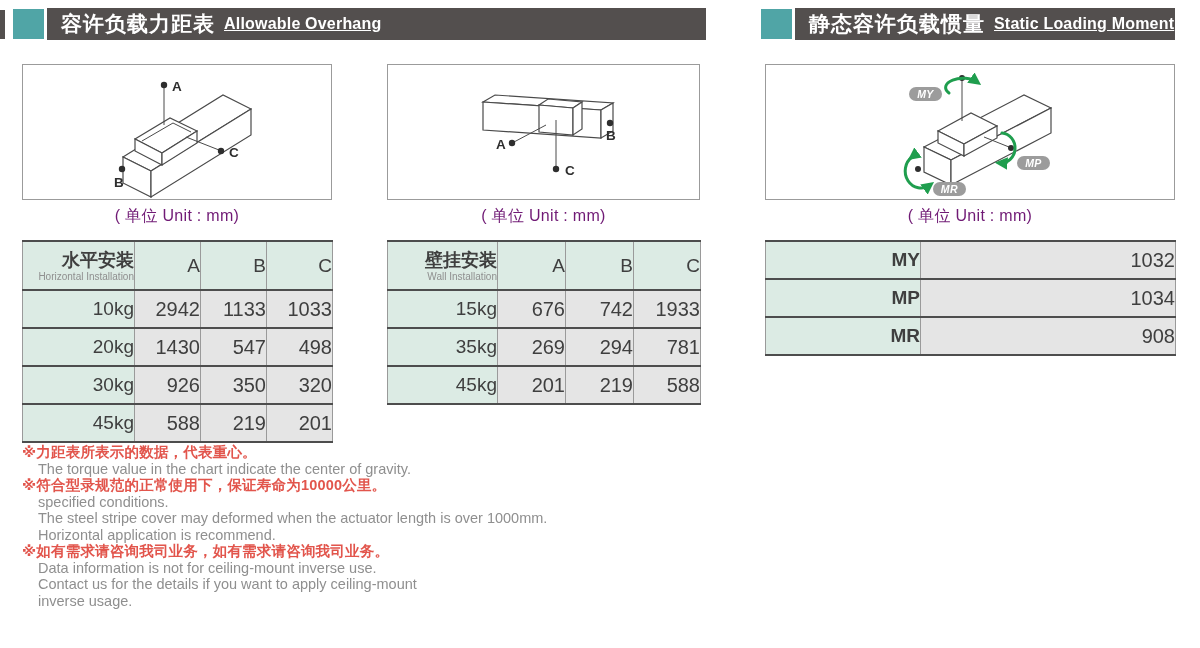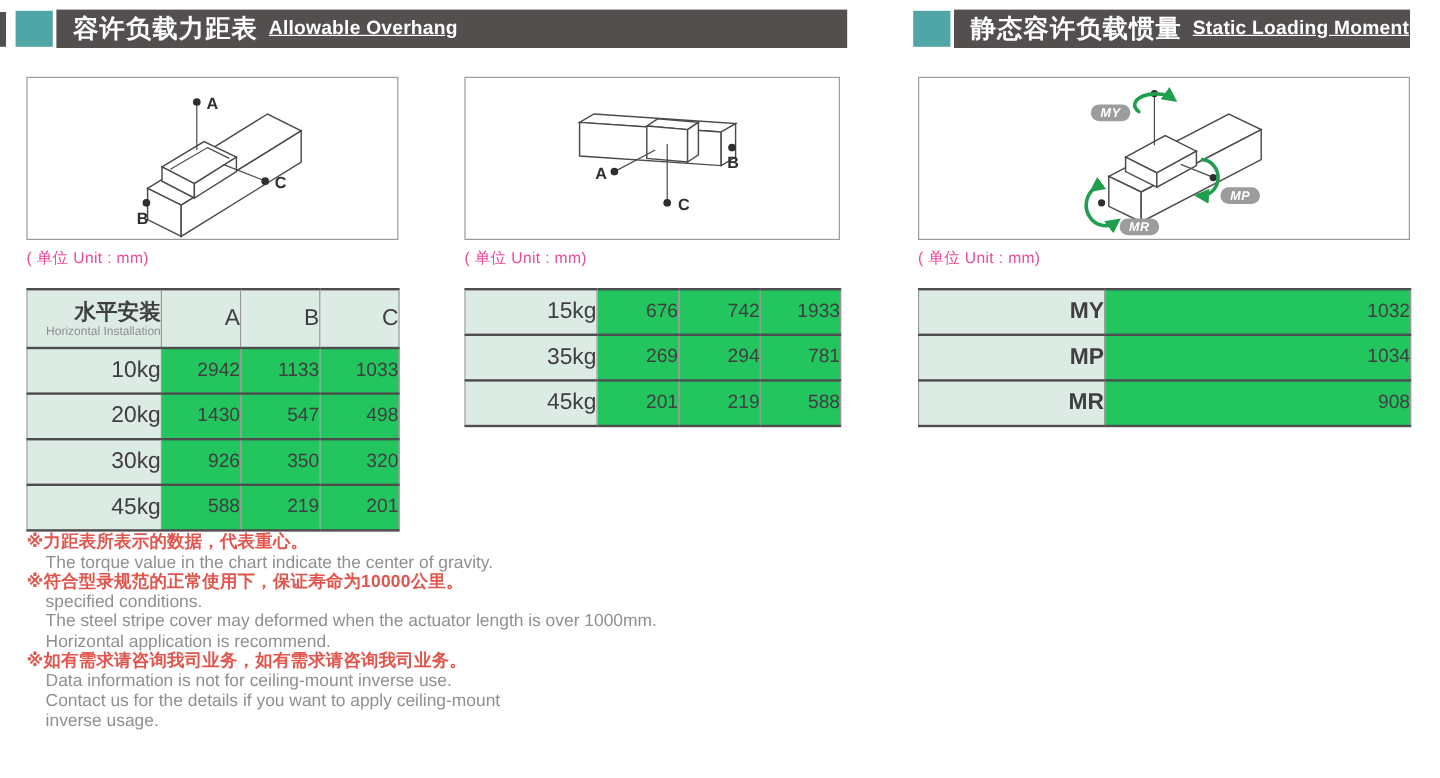--- a/index.html
+++ b/index.html
@@ -9,35 +9,35 @@
   
   .edge-mark{position:absolute;left:0;top:10px;width:5px;height:29px;background:#534f4e;}
   .hdr-square{position:absolute;top:9px;width:31px;height:30px;background:#50a5a6;}
   .hdr-bar{position:absolute;top:8px;height:32px;background:#534f4e;display:flex;align-items:center;
            padding-left:14px;box-sizing:border-box;white-space:nowrap;}
   .hdr-zh{color:#fff;font-size:21px;font-weight:bold;letter-spacing:1px;}
   .hdr-en{color:#fff;font-size:16px;font-weight:bold;margin-left:9px;letter-spacing:.2px;text-decoration:underline;}
 
   
   .diag{position:absolute;top:64px;height:136px;background:#fff;border:1px solid #9b9b9b;box-sizing:border-box;}
-  .unit{position:absolute;top:206px;height:22px;font-size:13px;color:#ec4899;text-align:left;letter-spacing:.3px;}
+  .unit{position:absolute;top:206px;height:22px;font-size:16px;color:#701a75;text-align:center;letter-spacing:.3px;}
 
   
   table.tbl{position:absolute;border-collapse:collapse;table-layout:fixed;}
   table.tbl td{padding:0;text-align:right;vertical-align:middle;
                border-top:2px solid #4d4d4d;border-bottom:2px solid #4d4d4d;
                border-left:1px solid #9a9a9a;border-right:1px solid #9a9a9a;}
   td.mint{background:#dcebe4;}
   .tbl .head td{height:47px;}
   .tbl .row td{height:36px;}
   .t-zh{font-size:18px;font-weight:bold;color:#3f3f3f;line-height:20px;}
   .t-en{font-size:10px;color:#8f8f8f;line-height:11px;margin-top:1px;}
   .colhead{font-size:19px;color:#3f3f3f;}
   .kg{font-size:19px;color:#3f3f3f;}
-  .val{font-size:16px;color:#3f3f3f;background:#22c55e;margin-top:24px;}
+  .val{font-size:20px;color:#3f3f3f;background:#e5e5e5;margin-top:24px;}
   .mlabel{font-size:19px;font-weight:bold;color:#3f3f3f;}
 
   
   .notes{position:absolute;left:22px;top:444px;width:650px;}
   .note-zh{color:#e2554c;font-size:14.5px;font-weight:600;line-height:16.5px;letter-spacing:.2px;}
   .note-en{color:#8f8f8f;font-size:14.5px;line-height:16.5px;padding-left:16px;}
 
   
   .dline{stroke:#4a4a4a;stroke-width:1.2;fill:#ffffff;}
   .thin{stroke:#4a4a4a;stroke-width:1;fill:none;}
@@ -214,20 +214,29 @@
   </table>
 
   <table class="tbl" style="left:387px;top:240px;width:313px;">
     <colgroup>
         <col style="width:110px">
         <col style="width:68px">
         <col style="width:68px">
         <col style="width:67px">
       </colgroup>
     <tbody>
+      <tr class="head">
+        <td class="mint">
+          <div class="t-zh">壁挂安装</div>
+          <div class="t-en">Wall Installation</div>
+        </td>
+        <td class="mint colhead">A</td>
+        <td class="mint colhead">B</td>
+        <td class="mint colhead">C</td>
+      </tr>
       <tr class="row">
         <td class="mint kg">15kg</td>
         <td class="val">676</td>
         <td class="val">742</td>
         <td class="val">1933</td>
       </tr>
       <tr class="row">
         <td class="mint kg">35kg</td>
         <td class="val">269</td>
         <td class="val">294</td>

